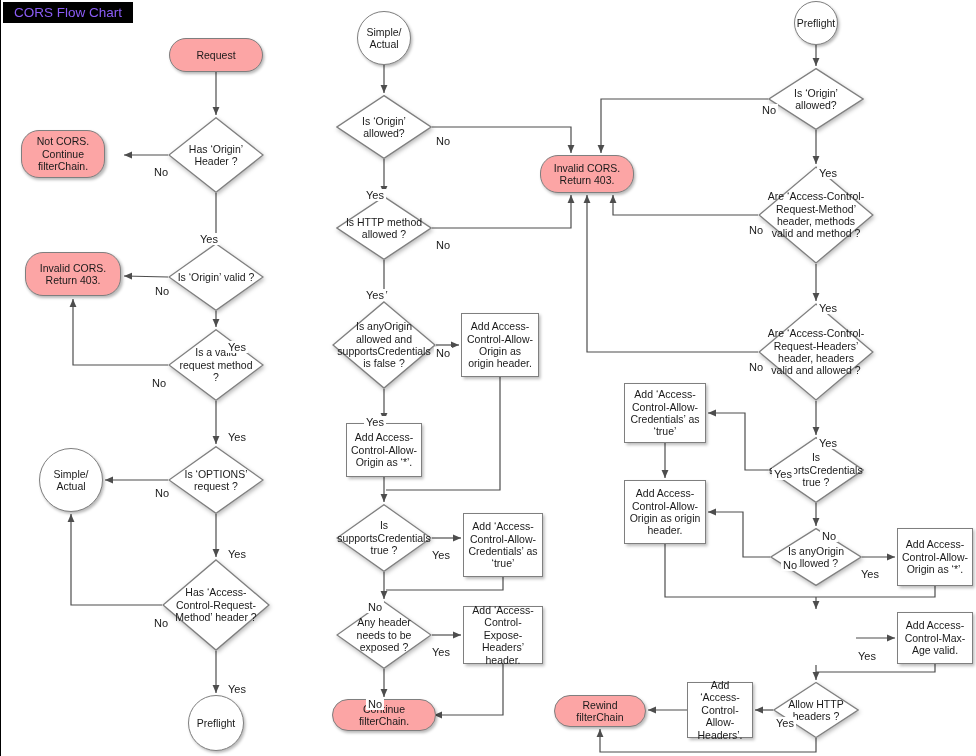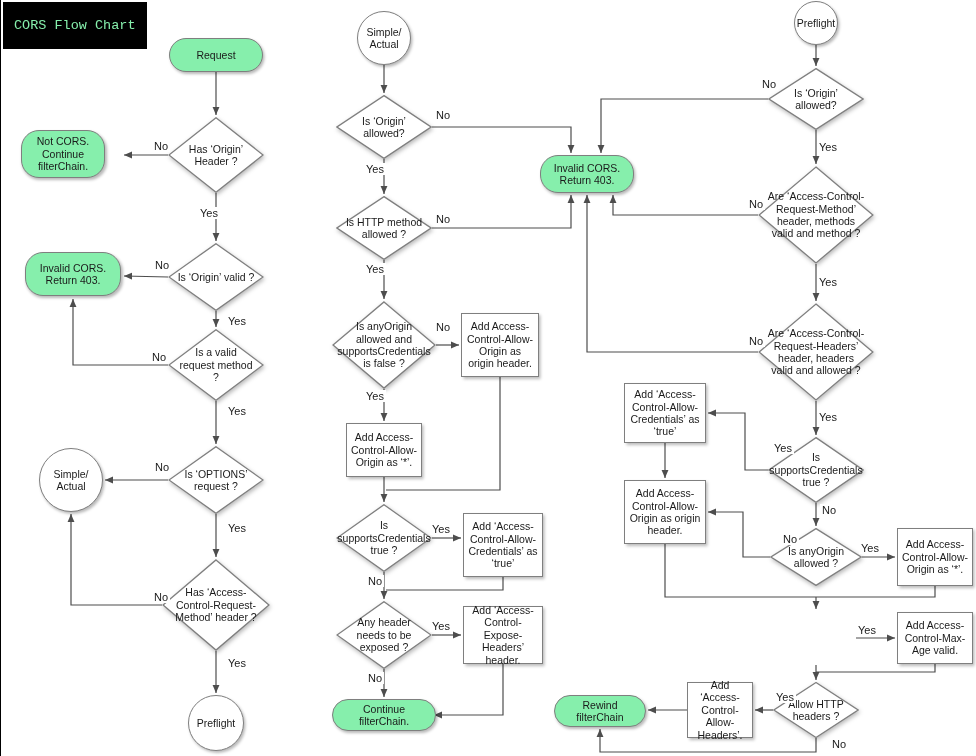--- a/index.html
+++ b/index.html
@@ -1,36 +1,36 @@
 <!DOCTYPE html>
 <html><head>
 <meta charset="utf-8">
 <style>
   html,body{margin:0;padding:0;background:#e9e9e9;font-family:"Liberation Sans","DejaVu Sans",sans-serif;}
   #stage{position:relative;width:976px;height:756px;background:#ffffff;overflow:hidden;
          border-left:1px solid #000;border-bottom:1px solid #000;}
   #wires{position:absolute;left:0;top:0;width:976px;height:756px;}
   .node{position:absolute;display:flex;align-items:center;justify-content:center;
         text-align:center;font-size:10.5px;line-height:1.18;color:#1a1a1a;box-sizing:border-box;}
-  .term{background:#86efac;border:1.3px solid #7f7f7f;border-radius:18px;
+  .term{background:#fca5a5;border:1.3px solid #7f7f7f;border-radius:18px;
         box-shadow:1.5px 2px 3px rgba(0,0,0,.28);padding:2px 6px;}
   .circ{background:#fff;border:1.3px solid #7f7f7f;border-radius:50%;
         box-shadow:1.5px 2px 3px rgba(0,0,0,.28);padding:2px;}
   .proc{background:#fff;border:1.3px solid #7f7f7f;
         box-shadow:1.5px 2px 3px rgba(0,0,0,.28);padding:2px 3px;}
   .diamond{background:transparent;}
   .diamond > svg{position:absolute;left:0;top:0;width:100%;height:100%;
         filter:drop-shadow(1.5px 2px 2px rgba(0,0,0,.28));}
   .diamond polygon{fill:#fff;stroke:#7f7f7f;stroke-width:1.3;vector-effect:non-scaling-stroke;}
   .diamond .txt{position:relative;padding:0 9px;}
   .txt{white-space:pre-line;overflow-wrap:break-word;}
   .lbl{position:absolute;transform:translate(-50%,-50%);background:#fff;padding:0 2px;
-       font-size:11px;color:#1a1a1a;}
-  #title{position:absolute;left:2px;top:2px;background:#000;color:#86efac;
-         font-size:13.5px;padding:16px 11px;font-family:Liberation Mono, monospace;}
+       font-size:11px;color:#1a1a1a;margin-top:26px;}
+  #title{position:absolute;left:2px;top:2px;background:#000;color:#8b5cf6;
+         font-size:13.5px;padding:3px 11px;}
   polyline{fill:none;stroke:#4d4d4d;stroke-width:1.2;}
 </style>
 </head>
 <body>
 
 <div id="stage">
 
   <svg id="wires" xmlns="http://www.w3.org/2000/svg">
     <defs>
       <marker id="arr" markerWidth="8" markerHeight="8" refX="7" refY="3" orient="auto">

